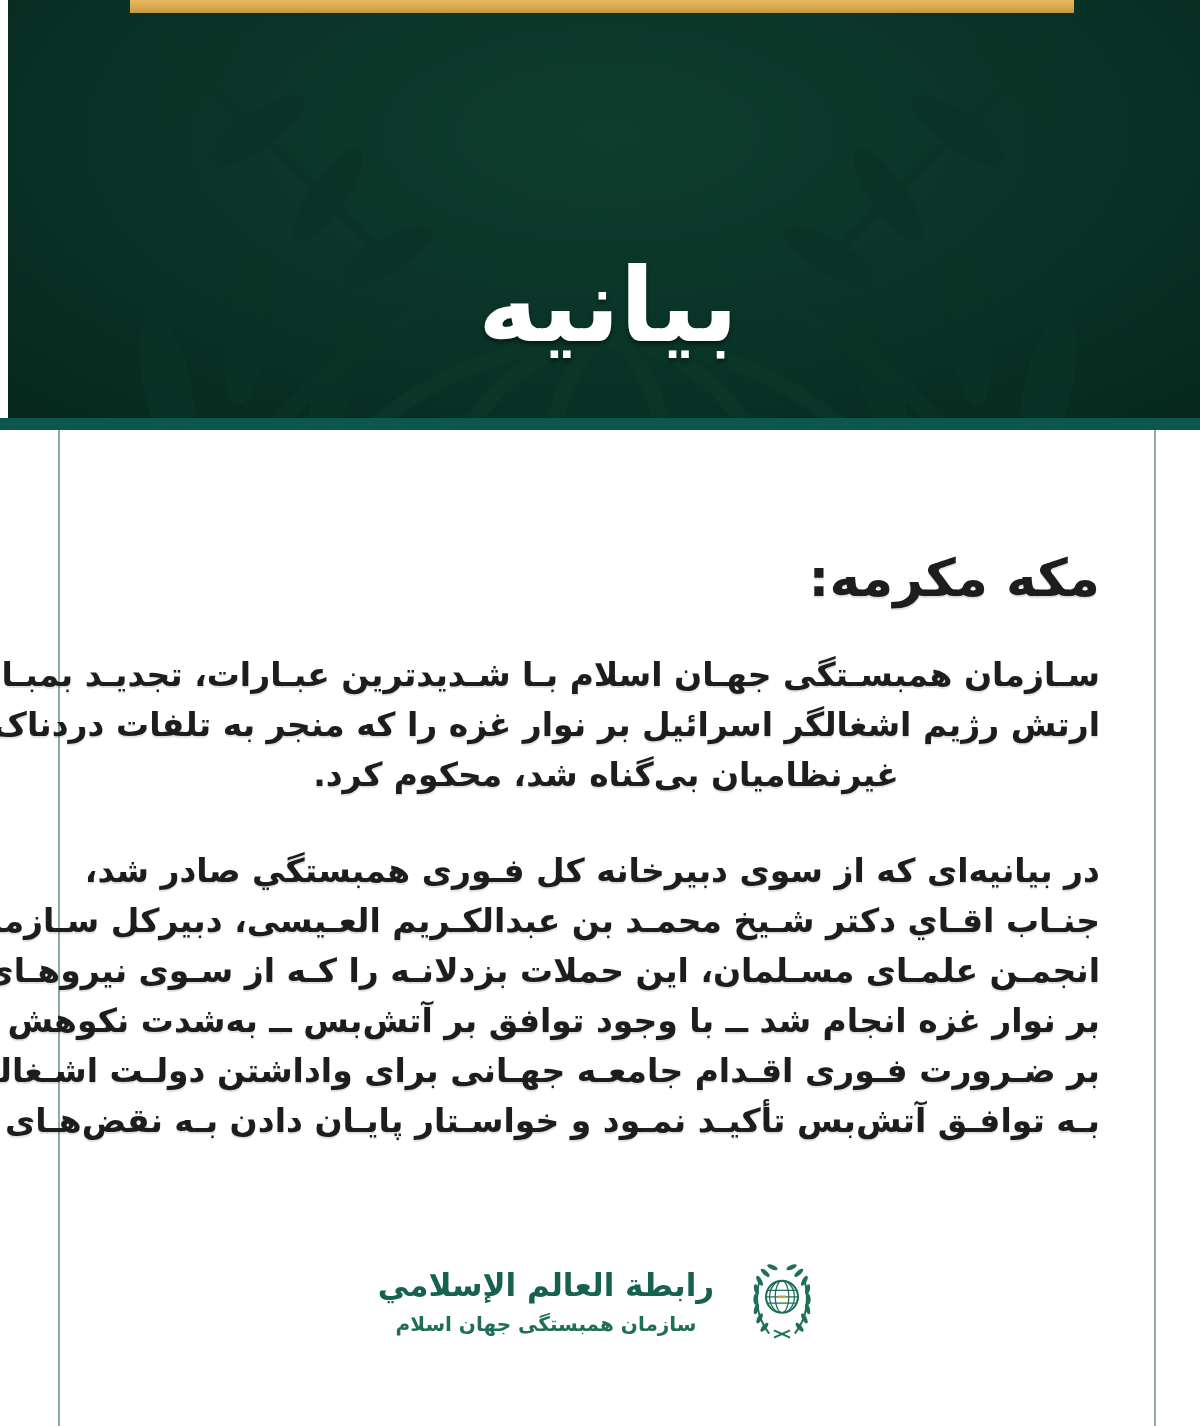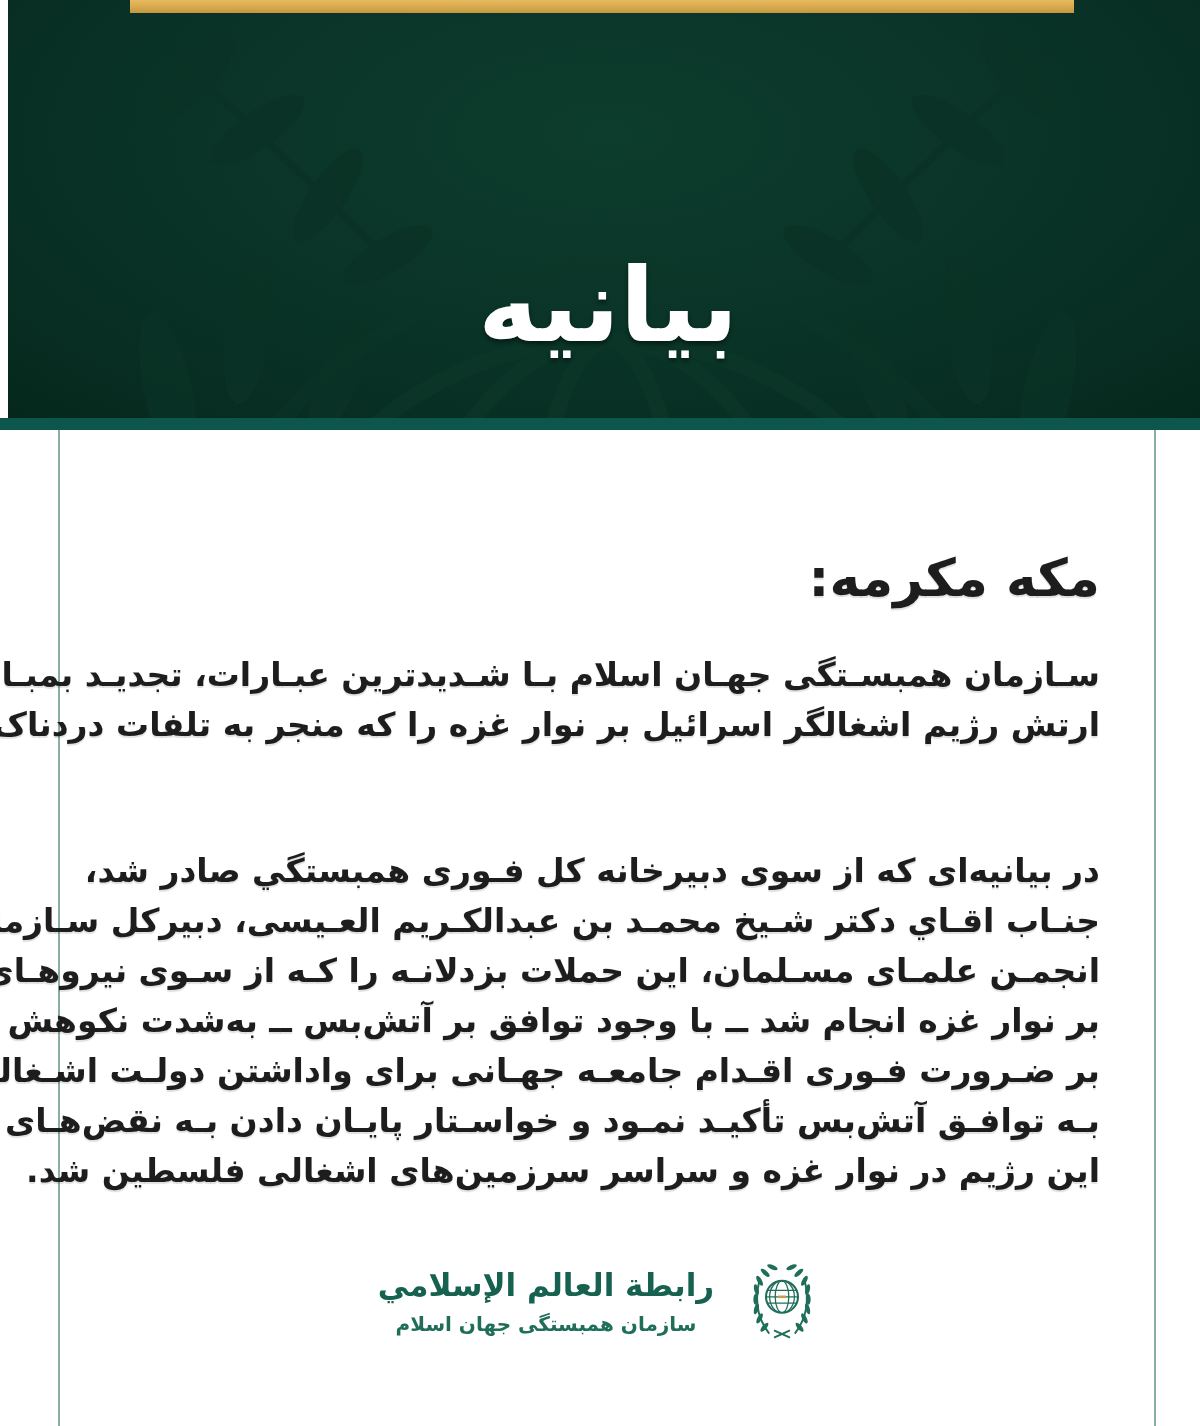--- a/index.html
+++ b/index.html
@@ -108,30 +108,30 @@
   <div class="header-strip"></div>
 
   <div class="side-line left"></div>
   <div class="side-line right"></div>
 
   <div class="dateline">مکه مکرمه:</div>
 
   <div class="para para-1">
     <div class="line" data-align="justify">سـازمان همبسـتگی جهـان اسلام بـا شـدیدترین عبـارات، تجدیـد بمبـاران وحشـیانه</div>
     <div class="line" data-align="justify">ارتش رژیم اشغالگر اسرائیل بر نوار غزه را که منجر به تلفات دردناک در میان</div>
+    <div class="line" data-align="center">غیرنظامیان بی‌گناه شد، محکوم کرد.</div>
   </div>
 
   <div class="para para-2">
     <div class="line" data-align="right">در بیانیه‌ای که از سوی دبیرخانه کل فـوری همبستگي صادر شد،</div>
     <div class="line" data-align="justify">جنـاب اقـاي دکتر شـیخ محمـد بن عبدالکـریم العـیسی، دبیرکل سـازمان و رئیـس</div>
     <div class="line" data-align="justify">انجمـن علمـای مسـلمان، این حملات بزدلانـه را کـه از سـوی نیروهـای رژیم اشـغالگر</div>
     <div class="line" data-align="justify">بر نوار غزه انجام شد ــ با وجود توافق بر آتش‌بس ــ به‌شدت نکوهش کـرد. وی</div>
     <div class="line" data-align="justify">بر ضـرورت فـوری اقـدام جامعـه جهـانی برای واداشتن دولـت اشـغالگر بـه پایبنـدی</div>
     <div class="line" data-align="justify">بـه توافـق آتش‌بس تأکیـد نمـود و خواسـتار پایـان دادن بـه نقض‌هـای سـازمان‌یافته</div>
-    <div class="line" data-align="center">این رژیم در نوار غزه و سراسر سرزمین‌های اشغالی فلسطین شد.</div>
   </div>
 
   <div class="logo-row">
     <svg class="logo-emblem" viewBox="0 0 100 100" aria-hidden="true">
       <defs>
         <clipPath id="globeClip">
             <circle cx="50" cy="46" r="20"></circle>
           </clipPath>
       </defs>
 

